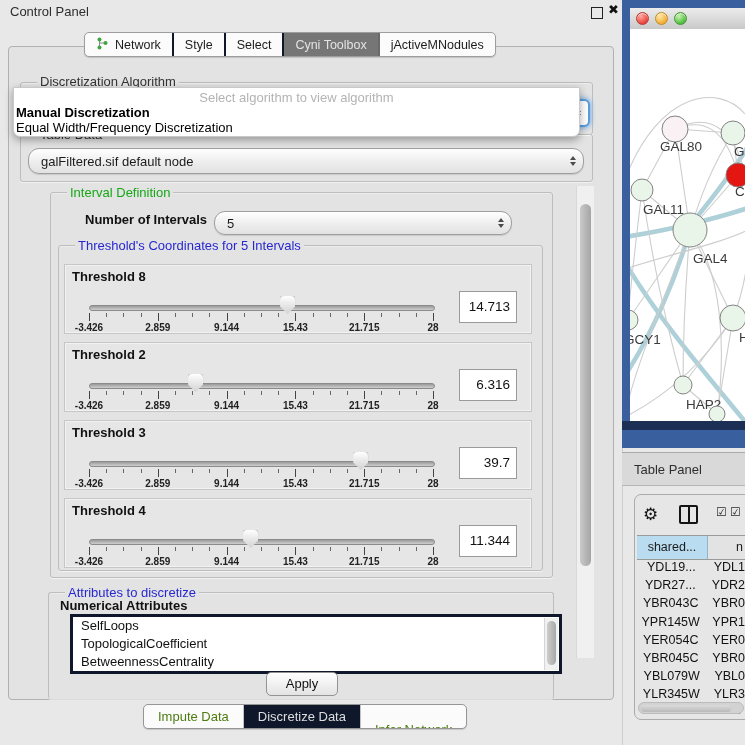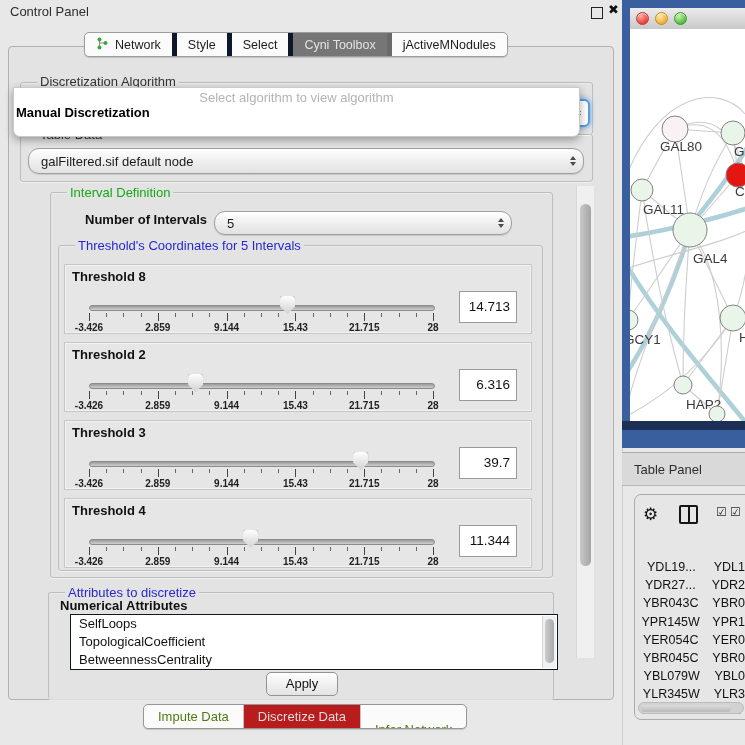--- a/index.html
+++ b/index.html
@@ -9,21 +9,21 @@
 
   
   #panel-title{left:10px;top:4px;font-size:13px;color:#2d2d2d;}
   #float-btn{left:591px;top:7px;width:10px;height:10px;border:1.5px solid #222;background:transparent;}
   #close-btn{left:608px;top:2px;font-size:13px;font-weight:bold;color:#111;}
 
   #inner-panel{left:8px;top:46px;width:604px;height:652px;background:#e3e3e3;border:1px solid #b1b1b1;border-radius:4px;}
 
   
   #top-tabs{left:84px;top:32px;height:23px;display:flex;background:#fbfbfb;border:1px solid #9d9d9d;border-radius:5px;overflow:hidden;z-index:6;box-shadow:0 1px 1px rgba(0,0,0,.15);}
-  .ttab{display:flex;align-items:center;padding:0 11px;font-size:12.5px;color:#1c1c1c;border-right:5px solid #0f172a;white-space:nowrap;}
+  .ttab{display:flex;align-items:center;padding:0 11px;font-size:12.5px;color:#1c1c1c;border-right:2px solid #0f172a;white-space:nowrap;}
   .ttab:last-child{border-right:none;}
   .ttab.selected{background:#767676;color:#e3e3e3;border-right-color:#6a6a6a;}
   .ttab .net-ico{margin-right:6px;}
 
   
   .group{border:1px solid #bdbdbd;border-radius:3px;box-shadow:0 1px 0 rgba(255,255,255,.55), inset 0 1px 0 rgba(255,255,255,.35);}
   .gtitle{position:absolute;top:-8px;left:16px;background:#e3e3e3;padding:0 3px;font-size:13px;white-space:nowrap;text-align:center;}
   .gtitle.green{color:#16a816;}
   .gtitle.blue{color:#2727d2;}
   .gtitle.plain{color:#333;}
@@ -64,35 +64,35 @@
   .ticks{position:absolute;left:24px;top:48px;width:345px;height:9px;}
   .tick{position:absolute;top:0;width:1px;height:4px;background:#666;}
   .tick.major{height:8px;background:#444;}
   .tick-labels{position:absolute;left:24px;top:57px;width:345px;height:11px;}
   .tick-labels span{position:absolute;transform:translateX(-50%);font-size:10px;font-weight:bold;color:#222;white-space:nowrap;}
   .value-box{position:absolute;left:394px;top:26px;width:58px;height:32px;background:#fff;border:1px solid #9a9a9a;box-sizing:border-box;font-size:13.5px;color:#111;text-align:right;line-height:30px;padding-right:6px;}
 
   
   #attr-group{left:48px;top:592px;width:504px;height:106px;border-bottom:none;}
   #attr-label{left:60px;top:598px;font-size:13px;font-weight:bold;color:#111;}
-  #attr-list{left:70px;top:614px;width:486px;height:54px;background:#fff;border:1px solid #0f172a;overflow:hidden;}
+  #attr-list{left:70px;top:614px;width:486px;height:54px;background:#fff;border:3px solid #0f172a;overflow:hidden;}
   .attr-item{height:18px;line-height:18px;font-size:13px;color:#111;padding-left:8px;white-space:nowrap;}
   #attr-vsb{position:absolute;right:1px;top:1px;width:13px;height:52px;background:#f1f1f1;border-left:1px solid #d5d5d5;}
   #attr-vsb .thumb{position:absolute;left:1.5px;top:3px;width:9px;height:44px;background:linear-gradient(to right,#cdcdcd,#a8a8a8);border-radius:5px;}
 
   
   #main-vsb{left:576px;top:186px;width:17px;height:472px;background:#f0f0f0;border-left:1px solid #d8d8d8;}
   #main-vsb .thumb{position:absolute;left:3px;top:18px;width:11px;height:362px;background:linear-gradient(to right,#c9c9c9,#a5a5a5);border-radius:6px;}
 
   
   #apply-btn{left:266px;top:672px;width:70px;height:22px;background:linear-gradient(#ffffff,#e3e3e3);border:1px solid #939393;border-radius:5px;font-size:13px;color:#111;text-align:center;line-height:21px;}
   #bottom-tabs{left:143px;top:704px;height:23px;display:flex;background:#fbfbfb;border:1px solid #969696;border-radius:5px;overflow:hidden;box-shadow:0 1px 1px rgba(0,0,0,.15);}
   .btab{display:flex;align-items:center;padding:0 14px;font-size:13px;color:#4d7c0f;border-right:1px solid #c2c2c2;white-space:nowrap;}
   .btab:last-child{border-right:none;margin-top:24px;}
-  .btab.selected{background:#b91c1c;color:#dedede;}
+  .btab.selected{background:#0f172a;color:#dedede;}
 
   
   #right-divider{left:622px;top:448px;width:1px;height:297px;background:#cdcdcd;}
   #net-frame{left:622px;top:0;width:123px;height:448px;background:#3a5f9e;}
   #net-frame .shadowband{position:absolute;left:0px;top:421px;width:123px;height:9px;background:#1c2f55;}
   #net-titlebar{left:630px;top:8px;width:115px;height:21px;background:linear-gradient(#ececec,#c9c9c9);border-bottom:1px solid #8f8f8f;display:flex;align-items:center;}
   .tl{width:13px;height:13px;border-radius:50%;margin-left:6px;box-shadow:inset 0 1px 1px rgba(255,255,255,.7);}
   .tl.red{background:radial-gradient(circle at 35% 30%,#ffaaa2,#e8423a 70%);border:1px solid #b53a32;box-sizing:border-box;}
   .tl.yellow{background:radial-gradient(circle at 35% 30%,#ffe9a8,#f2ac34 70%);border:1px solid #c08a22;box-sizing:border-box;}
   .tl.green{background:radial-gradient(circle at 35% 30%,#c9f3b2,#4fbe3c 70%);border:1px solid #3f9431;box-sizing:border-box;}
@@ -167,20 +167,21 @@
   <div class="abs" id="algo-combo-frag">
     <span class="spinners">
         <span class="sp up"></span>
         <span class="sp down"></span>
       </span>
   </div>
 
   <div class="abs" id="algo-popup">
     <div class="ph">Select algorithm to view algorithm</div>
     <div class="opt bold">Manual Discretization</div>
+    <div class="opt">Equal Width/Frequency Discretization</div>
   </div>
 
   <div class="abs group" id="td-group">
     <div class="gtitle plain">Table Data</div>
   </div>
   <div class="abs combo" id="td-combo">
     <span class="ctext">galFiltered.sif default node</span>
     <span class="spinners">
         <span class="sp up"></span>
         <span class="sp down"></span>
@@ -448,20 +449,24 @@
   <div class="abs" id="table-panel-bar">
     <span class="txt">Table Panel</span>
   </div>
   <div class="abs" id="table-subpanel"></div>
   <div class="abs" id="tp-gear">⚙</div>
   <div class="abs" id="tp-colicon">
       <div class="mid"></div>
     </div>
   <div class="abs tp-check" id="tp-check1">☑</div>
   <div class="abs tp-check" id="tp-check2">☑</div>
+  <div class="abs" id="tp-header">
+    <div class="hc1">shared...</div>
+    <div class="hc2">n</div>
+  </div>
   <div class="abs" id="table-rows">
       <div class="trow">
         <div class="c1">YDL19...</div>
         <div class="c2">YDL1</div>
       </div>
       <div class="trow">
         <div class="c1">YDR27...</div>
         <div class="c2">YDR2</div>
       </div>
       <div class="trow">

